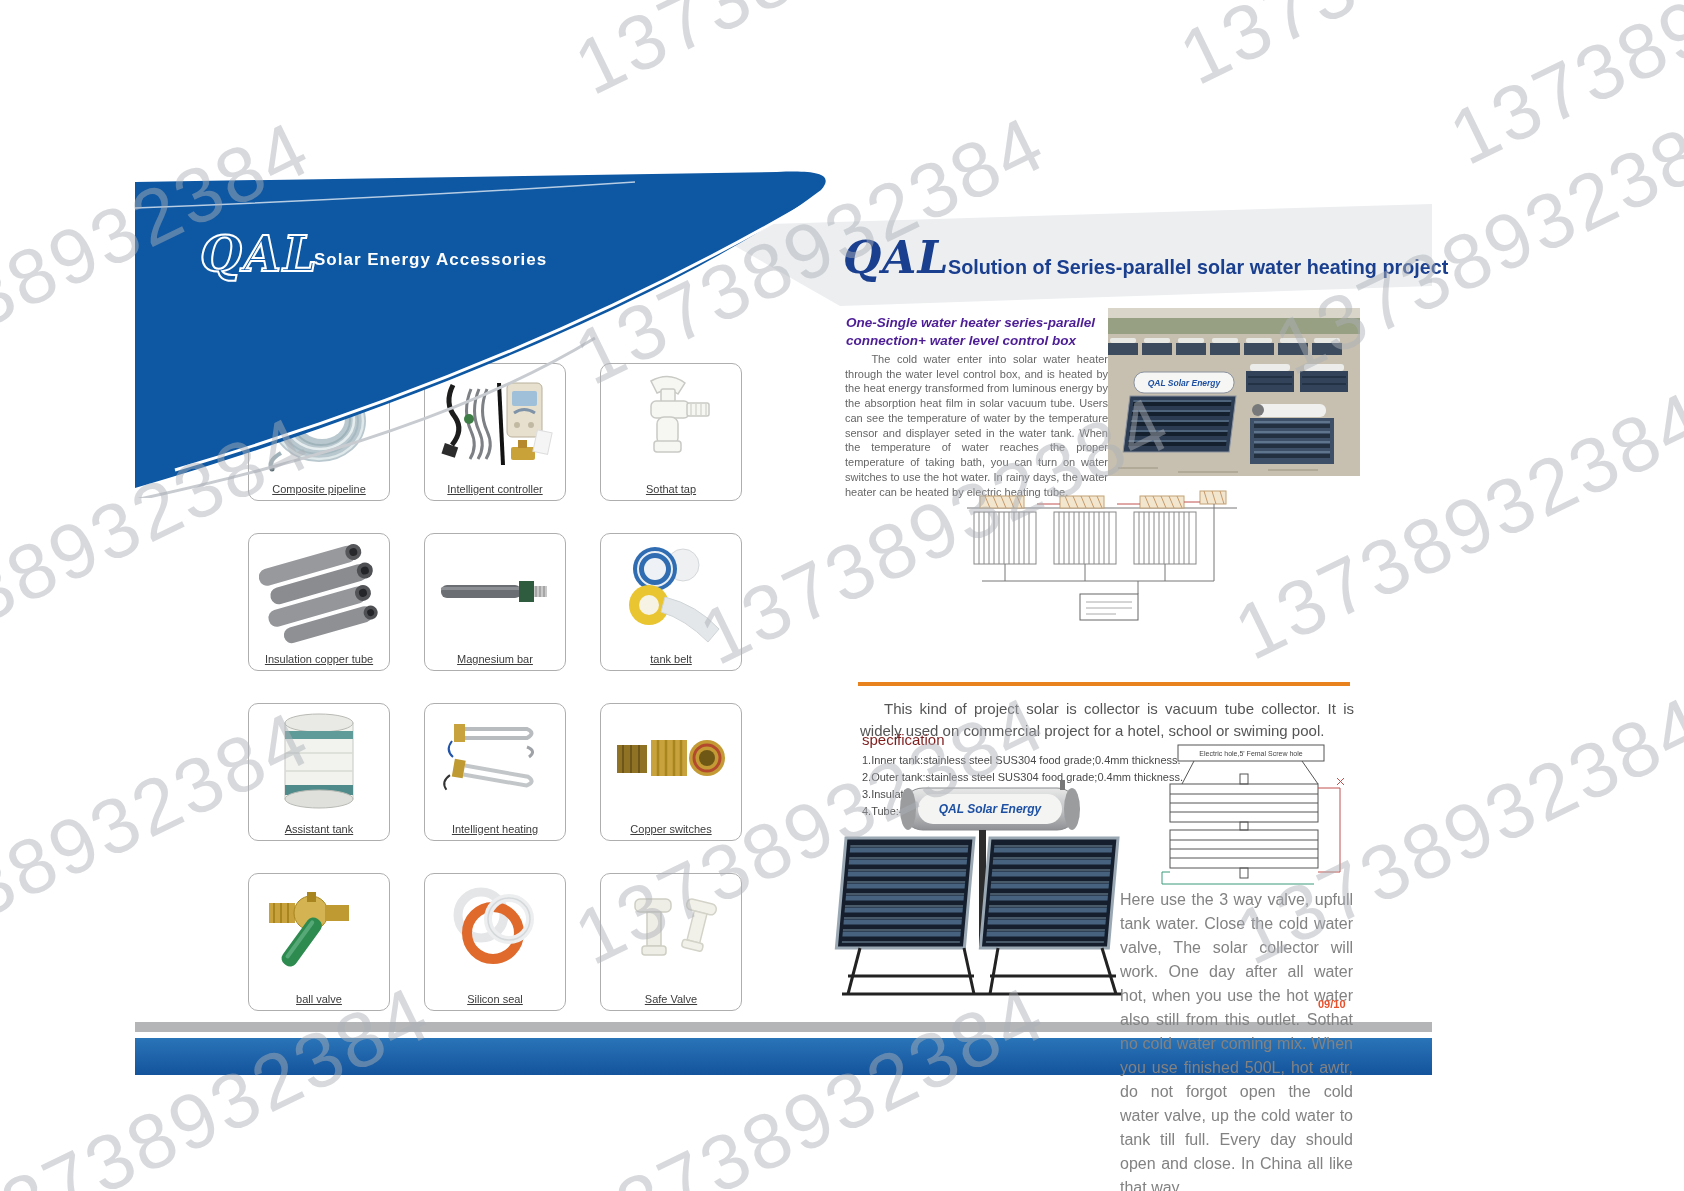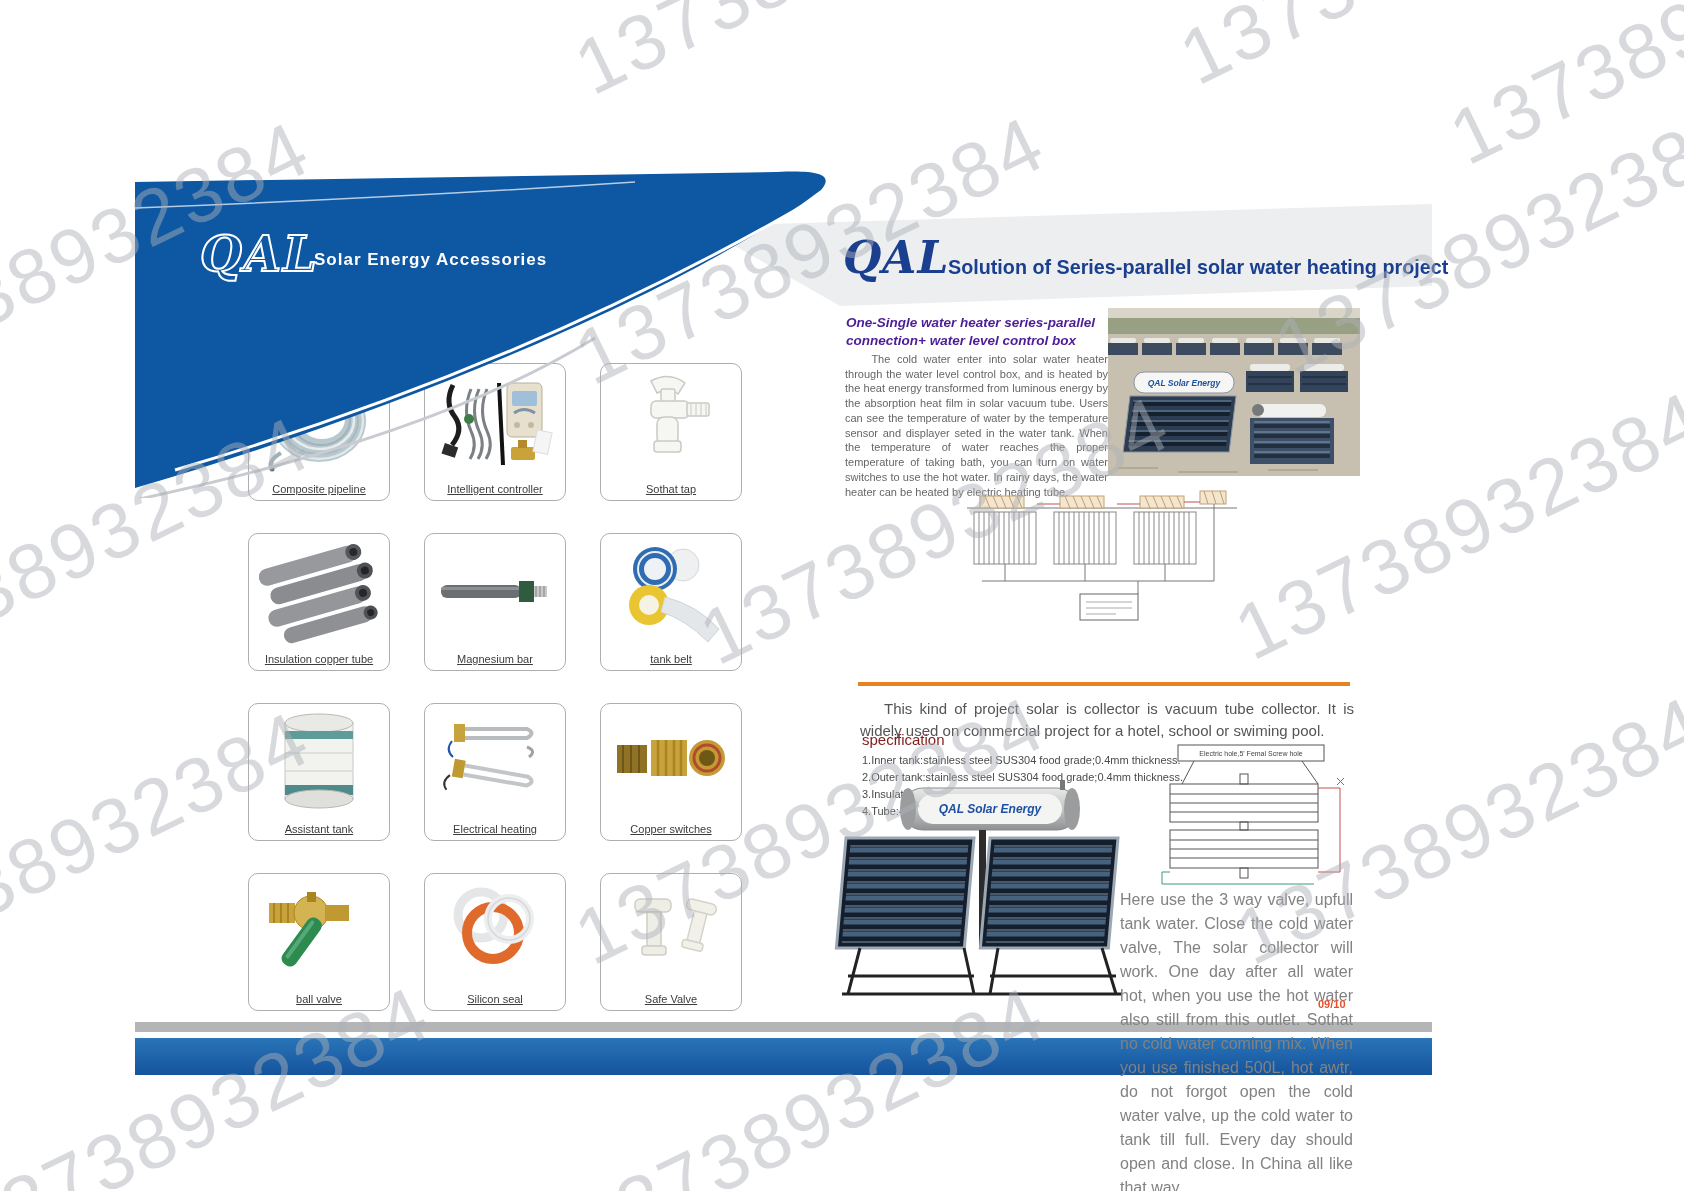--- a/index.html
+++ b/index.html
@@ -184,21 +184,21 @@
       <path d="M17,34 q-7,9 1,16" stroke="#2255aa" stroke-width="2" fill="none"></path>
       <g transform="rotate(10 60 72)">
         <g stroke="#c3c6c9" stroke-width="4" fill="none">
             <path d="M28,64 h64 q9,4 0,9 h-64"></path>
           </g>
         <rect x="17" y="59" width="11" height="18" fill="#bf9a32"></rect>
         <path d="M15,76 q-8,8 -1,15" stroke="#333333" stroke-width="2" fill="none"></path>
       </g>
       <path d="M92,40 q10,4 2,10" stroke="#9fa3a7" stroke-width="3" fill="none"></path>
     </svg>
-    <div class="card-label">Electrical heating</div>
+    <div class="card-label">Intelligent heating</div>
   </div>
 
   <div class="card" style="left:600px;top:703px">
     <svg width="120" height="110" viewBox="0 0 120 110">
       <rect x="6" y="38" width="30" height="28" fill="#8f7224"></rect>
       <path d="M12,38 v28 M20,38 v28 M28,38 v28" stroke="#6e561a" stroke-width="2"></path>
       <rect x="40" y="33" width="36" height="36" fill="#c8a23c"></rect>
       <path d="M47,33 v36 M55,33 v36 M63,33 v36 M70,33 v36" stroke="#a8851f" stroke-width="2.5"></path>
       <circle cx="96" cy="51" r="18" fill="#c49a35"></circle>
       <circle cx="96" cy="51" r="13" fill="none" stroke="#b34a2e" stroke-width="3"></circle>

